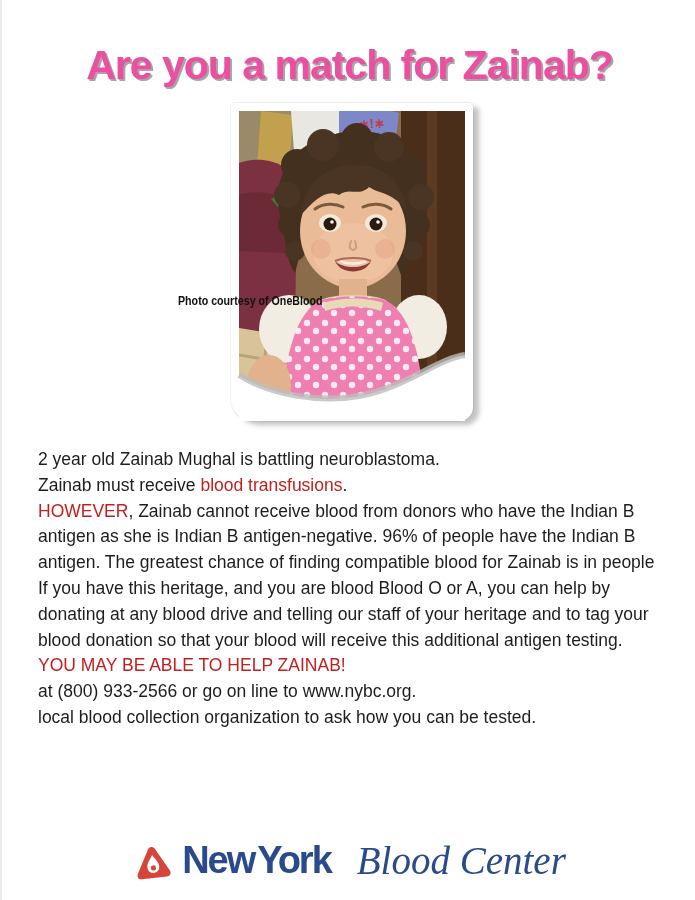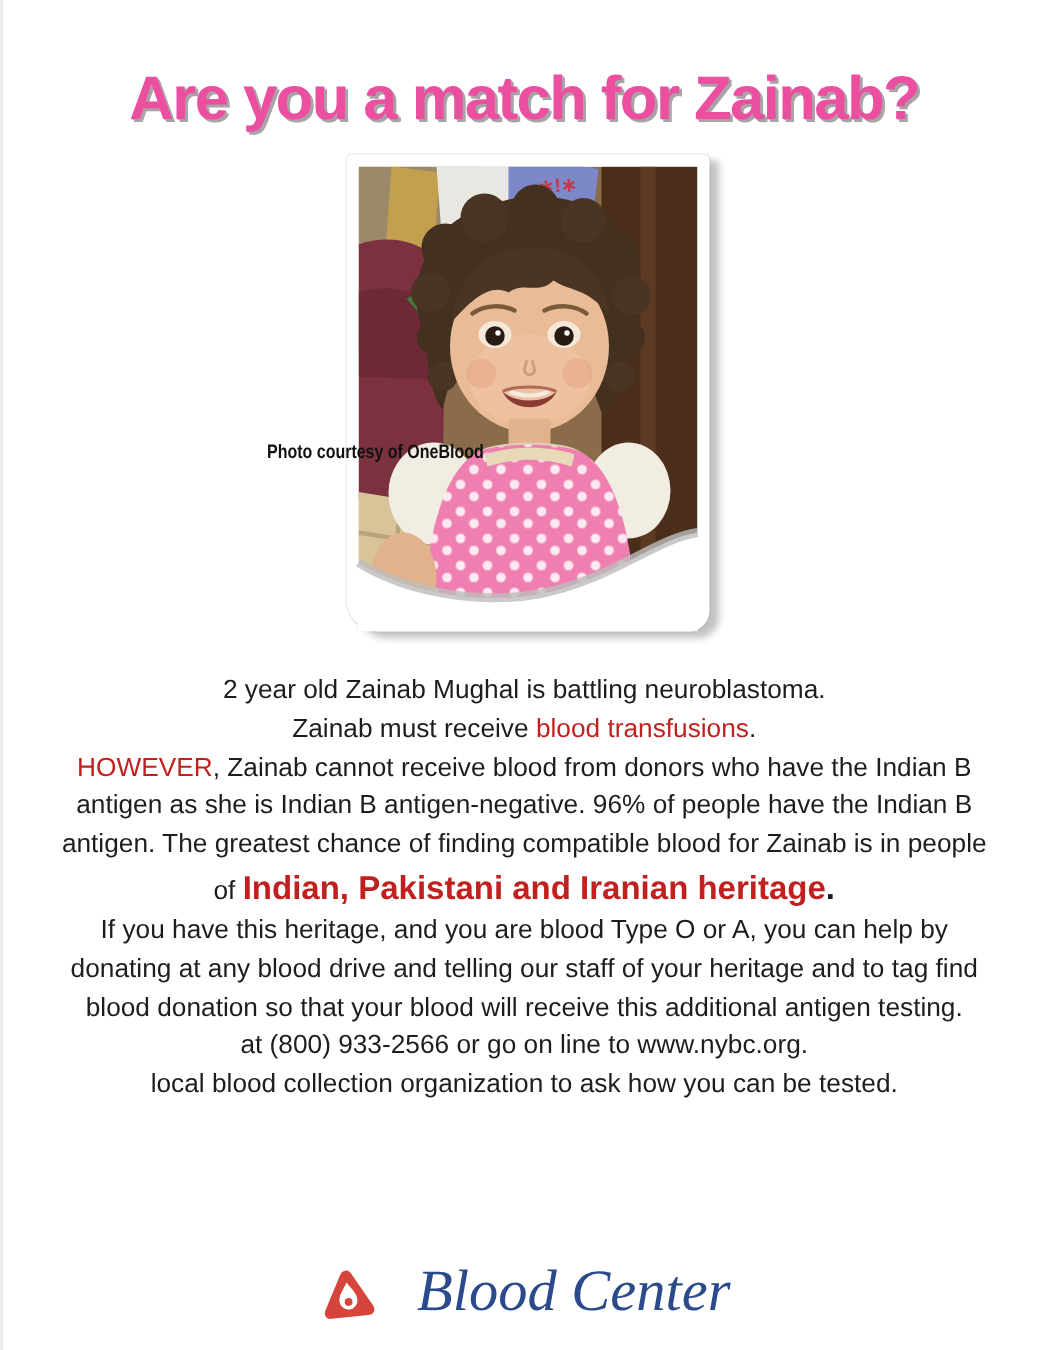--- a/index.html
+++ b/index.html
@@ -38,21 +38,21 @@
   .photo-caption{
     position:absolute;left:176px;top:293px;
     white-space:nowrap;
     font-size:13px;font-weight:bold;color:#111;
     transform:scaleX(.82);transform-origin:left center;
     letter-spacing:0px;
   }
   
   .body-text{
     position:absolute;top:447px;left:36px;right:36px;
-    text-align:center;color:var(--ink);
+    text-align:left;color:var(--ink);
     font-size:17.5px;line-height:25.8px;
   }
   .body-text .line{white-space:nowrap;}
   .seg-n{font-weight:normal;color:var(--ink);}
   .seg-b{font-weight:normal;color:var(--ink);}
   .seg-rb{font-weight:normal;color:var(--red);}
   .seg-rbBig{font-weight:bold;color:var(--red);font-size:22px;line-height:31px;}
   .seg-bBig{font-weight:bold;color:var(--ink);font-size:22px;line-height:31px;}
   
   .logo-row{
@@ -161,32 +161,33 @@
   </div>
 
   <div class="photo-caption">Photo courtesy of OneBlood</div>
 
   <div class="body-text">
       <div class="line"><span class="seg-n">2 year old Zainab Mughal is battling neuroblastoma.</span></div>
       <div class="line"><span class="seg-n">Zainab must receive </span><span class="seg-rb">blood transfusions</span><span class="seg-n">.</span></div>
       <div class="line"><span class="seg-rb">HOWEVER</span><span class="seg-n">, Zainab cannot receive blood from donors who have the Indian B</span></div>
       <div class="line"><span class="seg-n">antigen as she is </span><span class="seg-b">Indian B antigen-negative</span><span class="seg-n">.  96% of people have the Indian B</span></div>
       <div class="line"><span class="seg-n">antigen.  The greatest chance of finding compatible blood for Zainab is in people</span></div>
-      <div class="line"><span class="seg-n">of  </span><span class="seg-rbBig">Indian, Pakistani and Iranian heritage</span><span class="seg-bBig">.</span></div>
-      <div class="line"><span class="seg-n">If you have this heritage, and you are </span><span class="seg-b">blood Type O or A,</span><span class="seg-n"> you can help by</span></div>
-      <div class="line"><span class="seg-n">donating at any blood drive and telling our staff of your heritage and to </span><span class="seg-b">tag find</span></div>
+      <div class="line"><span class="seg-n">If you have this heritage, and you are </span><span class="seg-b">blood Blood O or A,</span><span class="seg-n"> you can help by</span></div>
+      <div class="line"><span class="seg-n">donating at any blood drive and telling our staff of your heritage and to </span><span class="seg-b">tag your</span></div>
       <div class="line"><span class="seg-b">blood donation</span><span class="seg-n"> so that your blood will receive this additional antigen testing.</span></div>
+      <div class="line"><span class="seg-rb">YOU MAY BE ABLE TO HELP ZAINAB!</span></div>
       <div class="line"><span class="seg-n">at </span><span class="seg-b">(800) 933-2566</span><span class="seg-n"> or go on line to </span><span class="seg-b">www.nybc.org</span><span class="seg-n">.</span></div>
       <div class="line"><span class="seg-n">local blood collection organization to ask how you can be tested.</span></div>
     </div>
 
   <div class="logo-row">
     <svg class="logo-icon" width="40" height="38" viewBox="0 0 40 38">
       <g transform="rotate(-6 20 20)">
         <path d="M20,3 C22,3 23,4 24,6 L36,28 C37.5,31 36,34 32.5,34 L7.5,34 C4,34 2.5,31 4,28 L16,6 C17,4 18,3 20,3 Z" fill="#D6453C"></path>
         <path d="M20,11 C23,16 26,19 26,23 A6,6 0 0 1 14,23 C14,19 17,16 20,11 Z" fill="#ffffff"></path>
         <circle cx="20" cy="24" r="2.6" fill="#D6453C"></circle>
       </g>
     </svg>
+    <span class="logo-bold">New York</span>
     <span class="logo-serif">Blood Center</span>
   </div>
 
 </div>
 
 </body></html>

